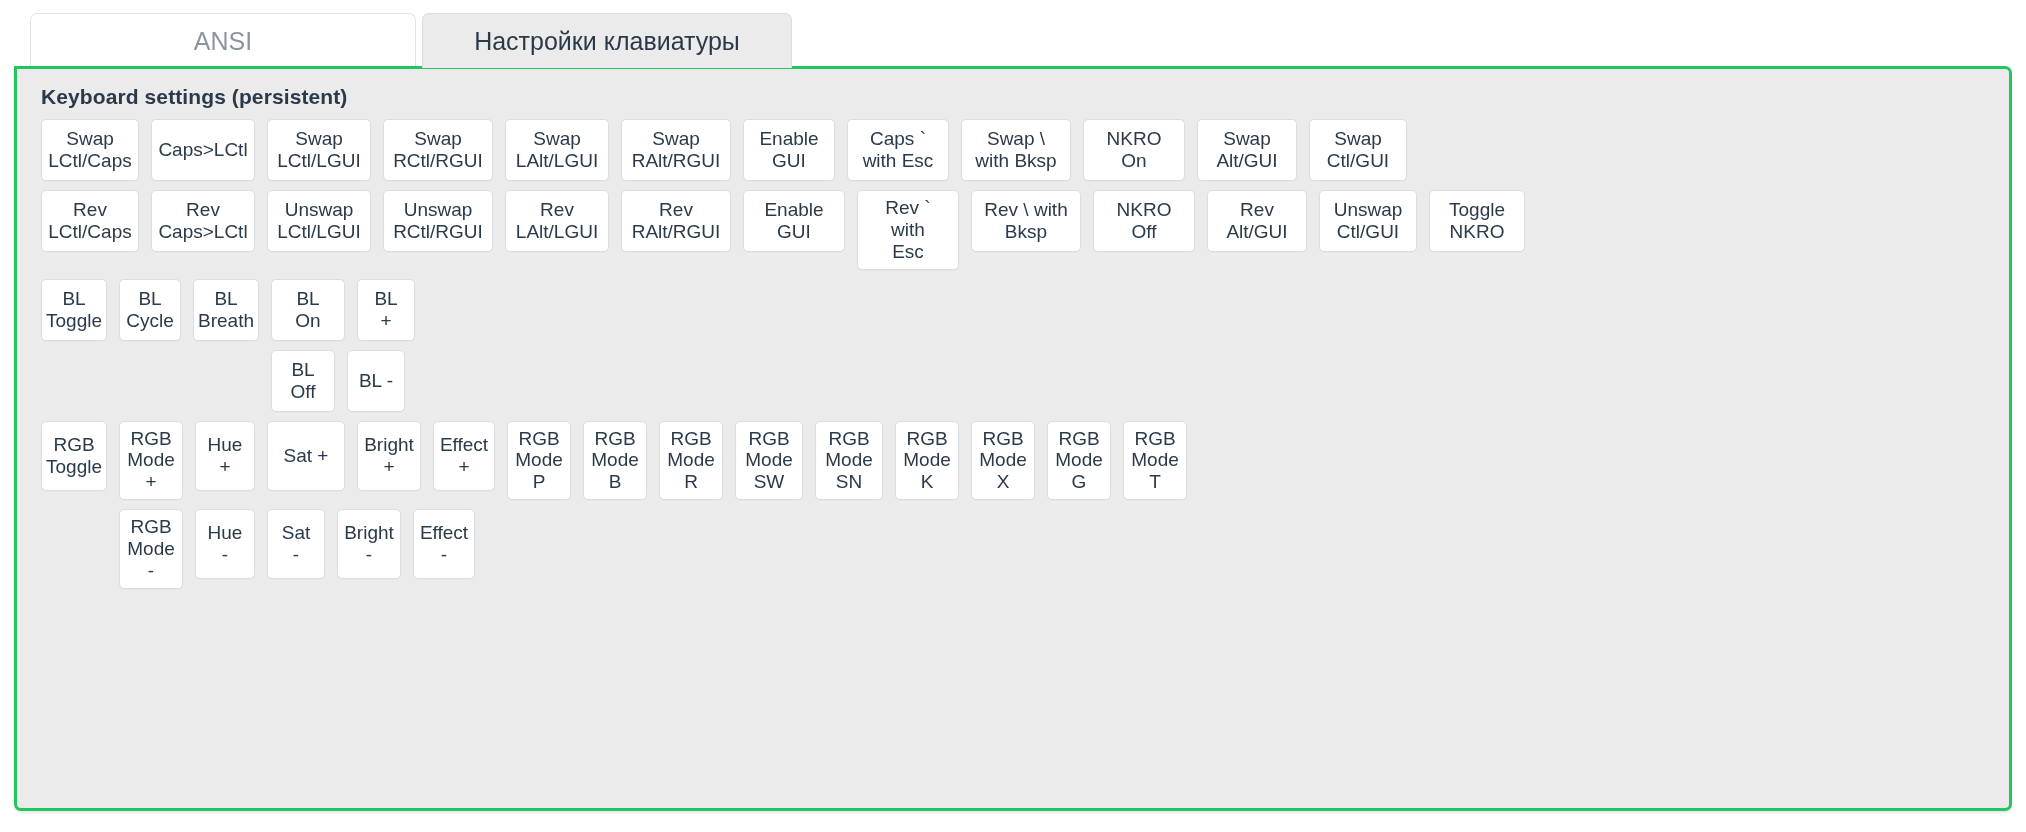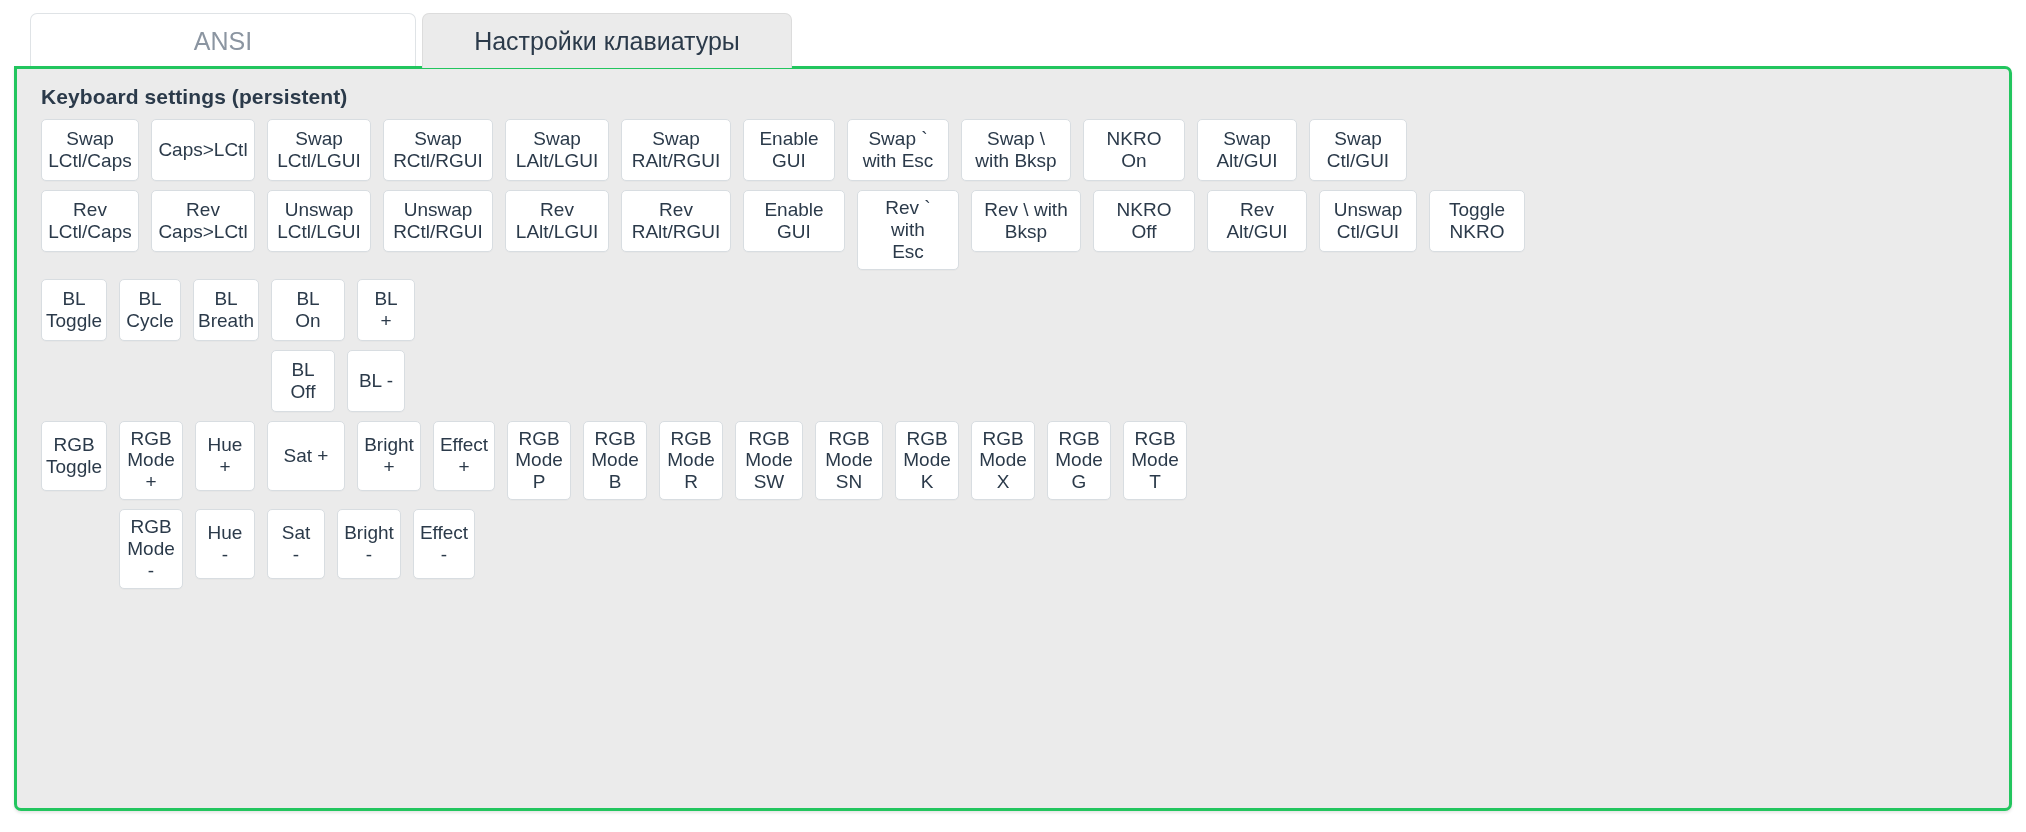--- a/index.html
+++ b/index.html
@@ -139,21 +139,21 @@
           <div class="key" style="width: 104px;">Swap
 LCtl/LGUI</div>
           <div class="key" style="width: 110px;">Swap
 RCtl/RGUI</div>
           <div class="key" style="width: 104px;">Swap
 LAlt/LGUI</div>
           <div class="key" style="width: 110px;">Swap
 RAlt/RGUI</div>
           <div class="key" style="width: 92px;">Enable
 GUI</div>
-          <div class="key" style="width: 102px;">Swap `
+          <div class="key" style="width: 102px;">Caps `
 with Esc</div>
           <div class="key" style="width: 110px;">Swap \
 with Bksp</div>
           <div class="key" style="width: 102px;">NKRO On</div>
           <div class="key" style="width: 100px;">Swap
 Alt/GUI</div>
           <div class="key" style="width: 98px;">Swap
 Ctl/GUI</div>
         </div>
         <div class="keyrow">

